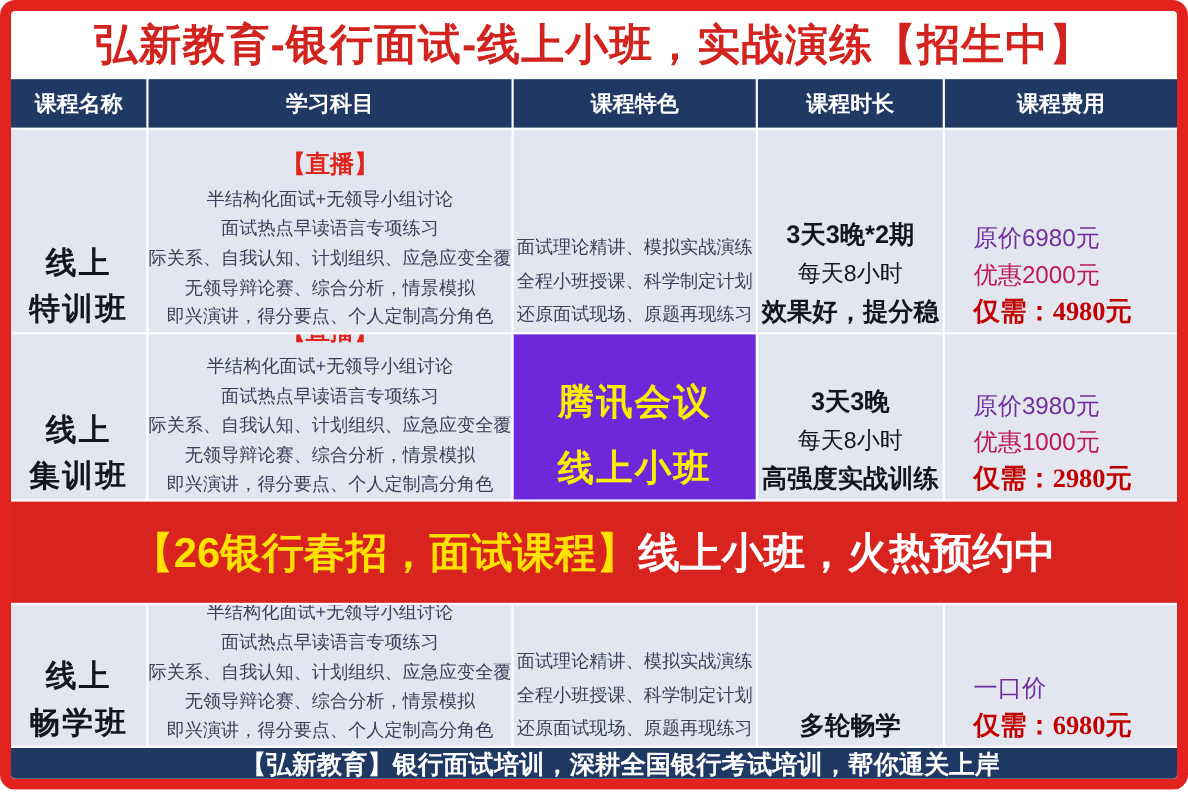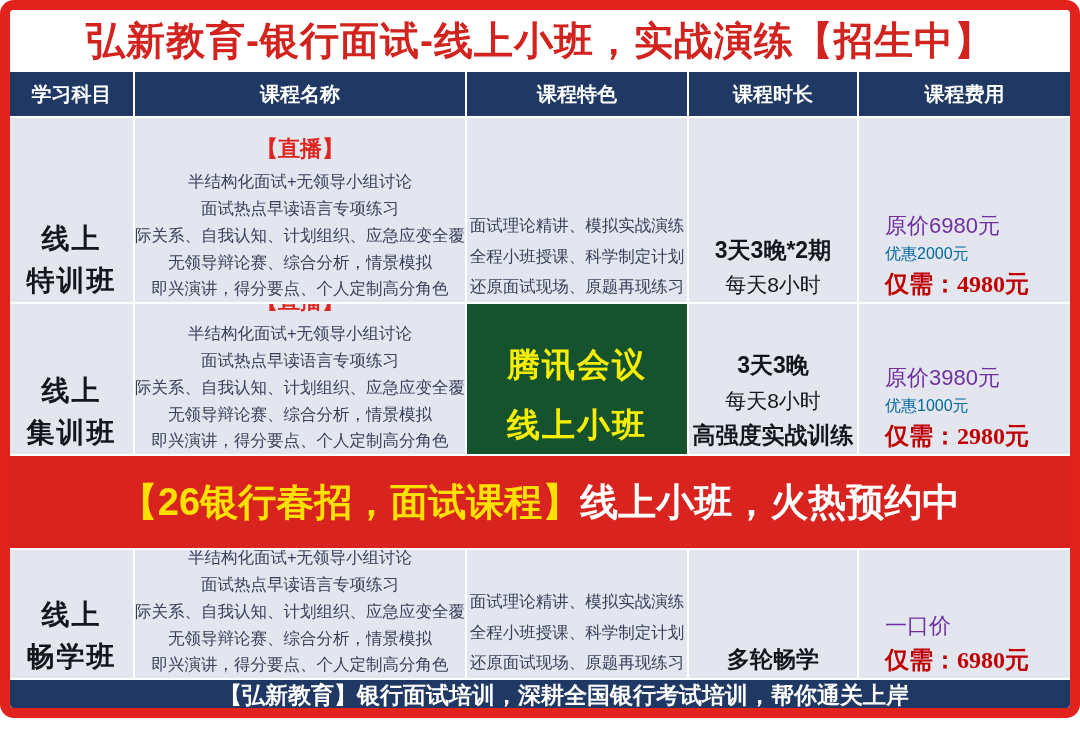--- a/index.html
+++ b/index.html
@@ -44,23 +44,23 @@
     display:flex; align-items:center; justify-content:center;
   }
   .name-cell { font-size:28px; font-weight:800; color:#14161c; line-height:1.5; letter-spacing:2px; }
   .live-tag { color:#e0251f; font-size:22px; font-weight:800; margin-bottom:4px; }
   .subject-line { color:#39415a; font-size:16.5px; line-height:1.62; white-space:nowrap; }
   .feature-line { color:#39415a; font-size:16.5px; line-height:1.85; white-space:nowrap; }
   .dur-strong { color:#14161c; font-size:23px; font-weight:800; line-height:1.6; white-space:nowrap; }
   .dur-normal { color:#14161c; font-size:21px; font-weight:400; line-height:1.6; white-space:nowrap; }
   .price-cell { align-items:flex-start; text-align:left; padding-left:26px; }
   .price-original { color:#7030a0; font-size:22px; line-height:1.5; }
-  .price-discount { color:#0369a1; font-size:16px; line-height:1.5; }
+  .price-discount { color:#be185d; font-size:22px; line-height:1.5; }
   .price-final { color:#c00000; font-size:24px; font-weight:800; line-height:1.5;font-family:Liberation Serif, serif; }
-  .highlight-cell { background:#14532d; }
+  .highlight-cell { background:#6d28d9; }
   .highlight-line { color:#f7ee00; font-size:33px; font-weight:900; line-height:1.8; letter-spacing:2px; }
   
   .promo-banner {
     grid-column:1 / -1; background:#d8231e;
     display:flex; align-items:center; justify-content:center;
     white-space:nowrap;
   }
   .promo-highlight { color:#ffe100; font-size:38px; font-weight:900; }
   .promo-text { color:#ffffff; font-size:38px; font-weight:900; }
   
@@ -75,22 +75,22 @@
 
 <div class="page">
   <div class="frame">
 
     <div class="title-bar">
       <span class="title-text">弘新教育-银行面试-线上小班，实战演练【招生中】</span>
     </div>
 
     <div class="table">
 
+      <div class="hcell">课程名称</div>
       <div class="hcell">学习科目</div>
-      <div class="hcell">课程名称</div>
       <div class="hcell">课程特色</div>
       <div class="hcell">课程时长</div>
       <div class="hcell">课程费用</div>
 
       <div class="cell name-cell">
         <div>线上</div>
         <div>特训班</div>
       </div>
       <div class="cell">
         <div class="live-tag">【直播】</div>
@@ -101,20 +101,21 @@
         <div class="subject-line">即兴演讲，得分要点、个人定制高分角色</div>
       </div>
       <div class="cell">
         <div class="feature-line">面试理论精讲、模拟实战演练</div>
         <div class="feature-line">全程小班授课、科学制定计划</div>
         <div class="feature-line">还原面试现场、原题再现练习</div>
       </div>
       <div class="cell">
         <div class="dur-strong">3天3晚*2期</div>
         <div class="dur-normal">每天8小时</div>
+        <div class="dur-strong">效果好，提分稳</div>
       </div>
       <div class="cell price-cell">
         <div class="price-original">原价6980元</div>
         <div class="price-discount">优惠2000元</div>
         <div class="price-final">仅需：4980元</div>
       </div>
 
       <div class="cell name-cell">
         <div>线上</div>
         <div>集训班</div>

